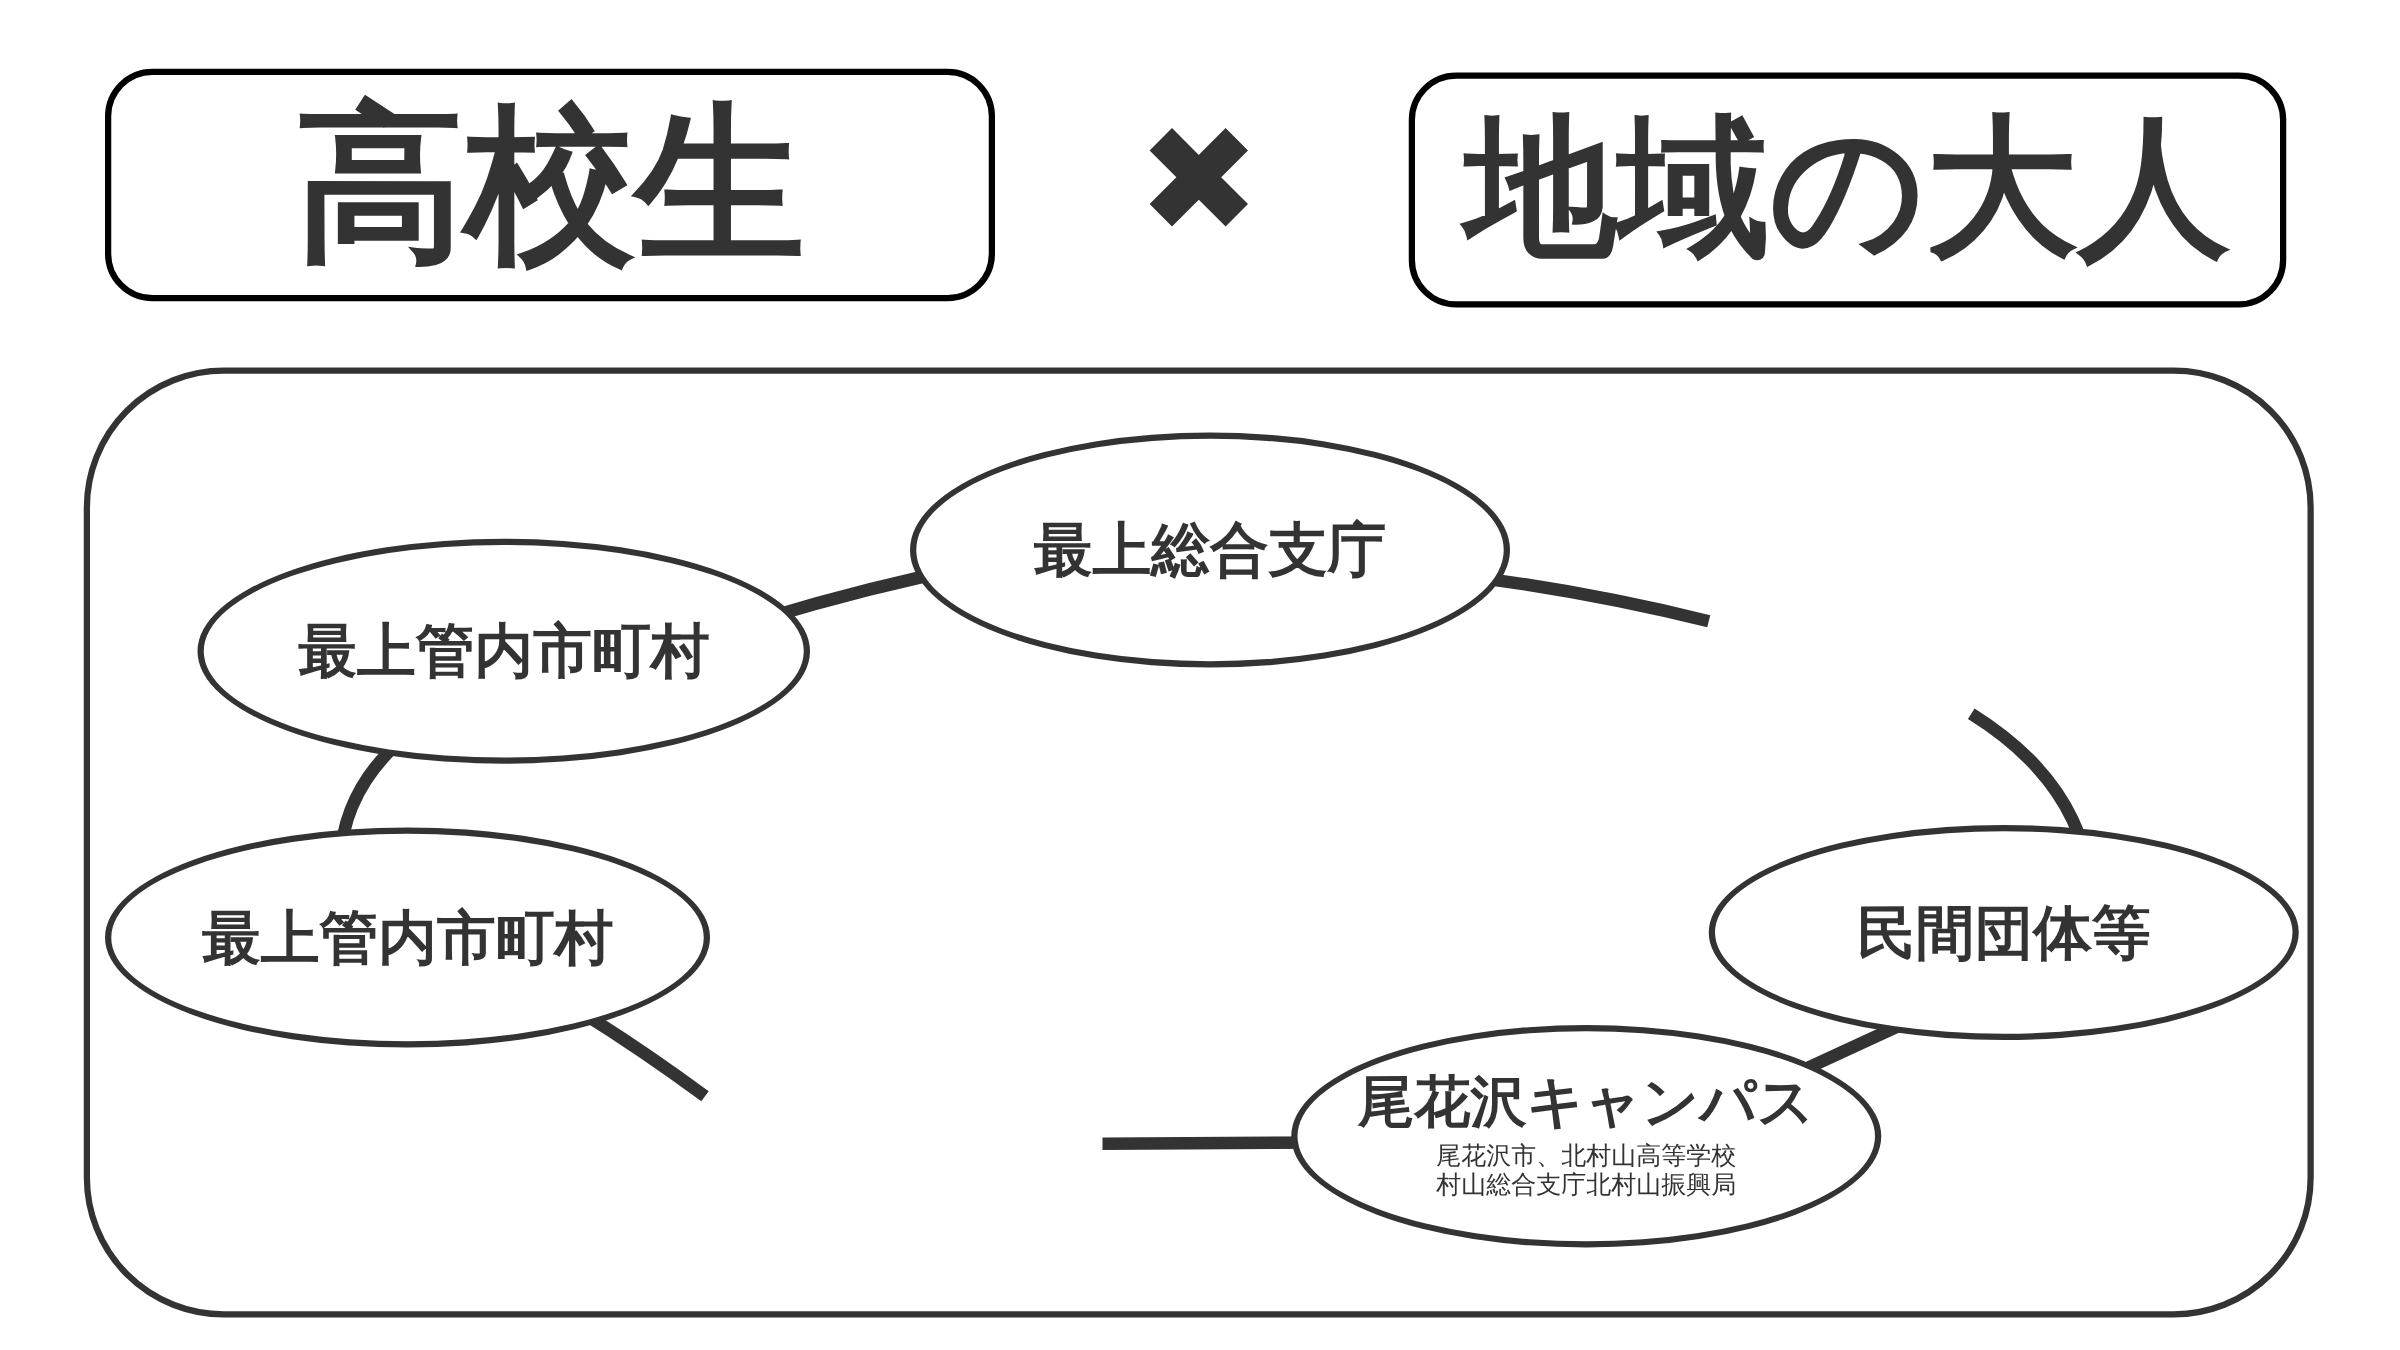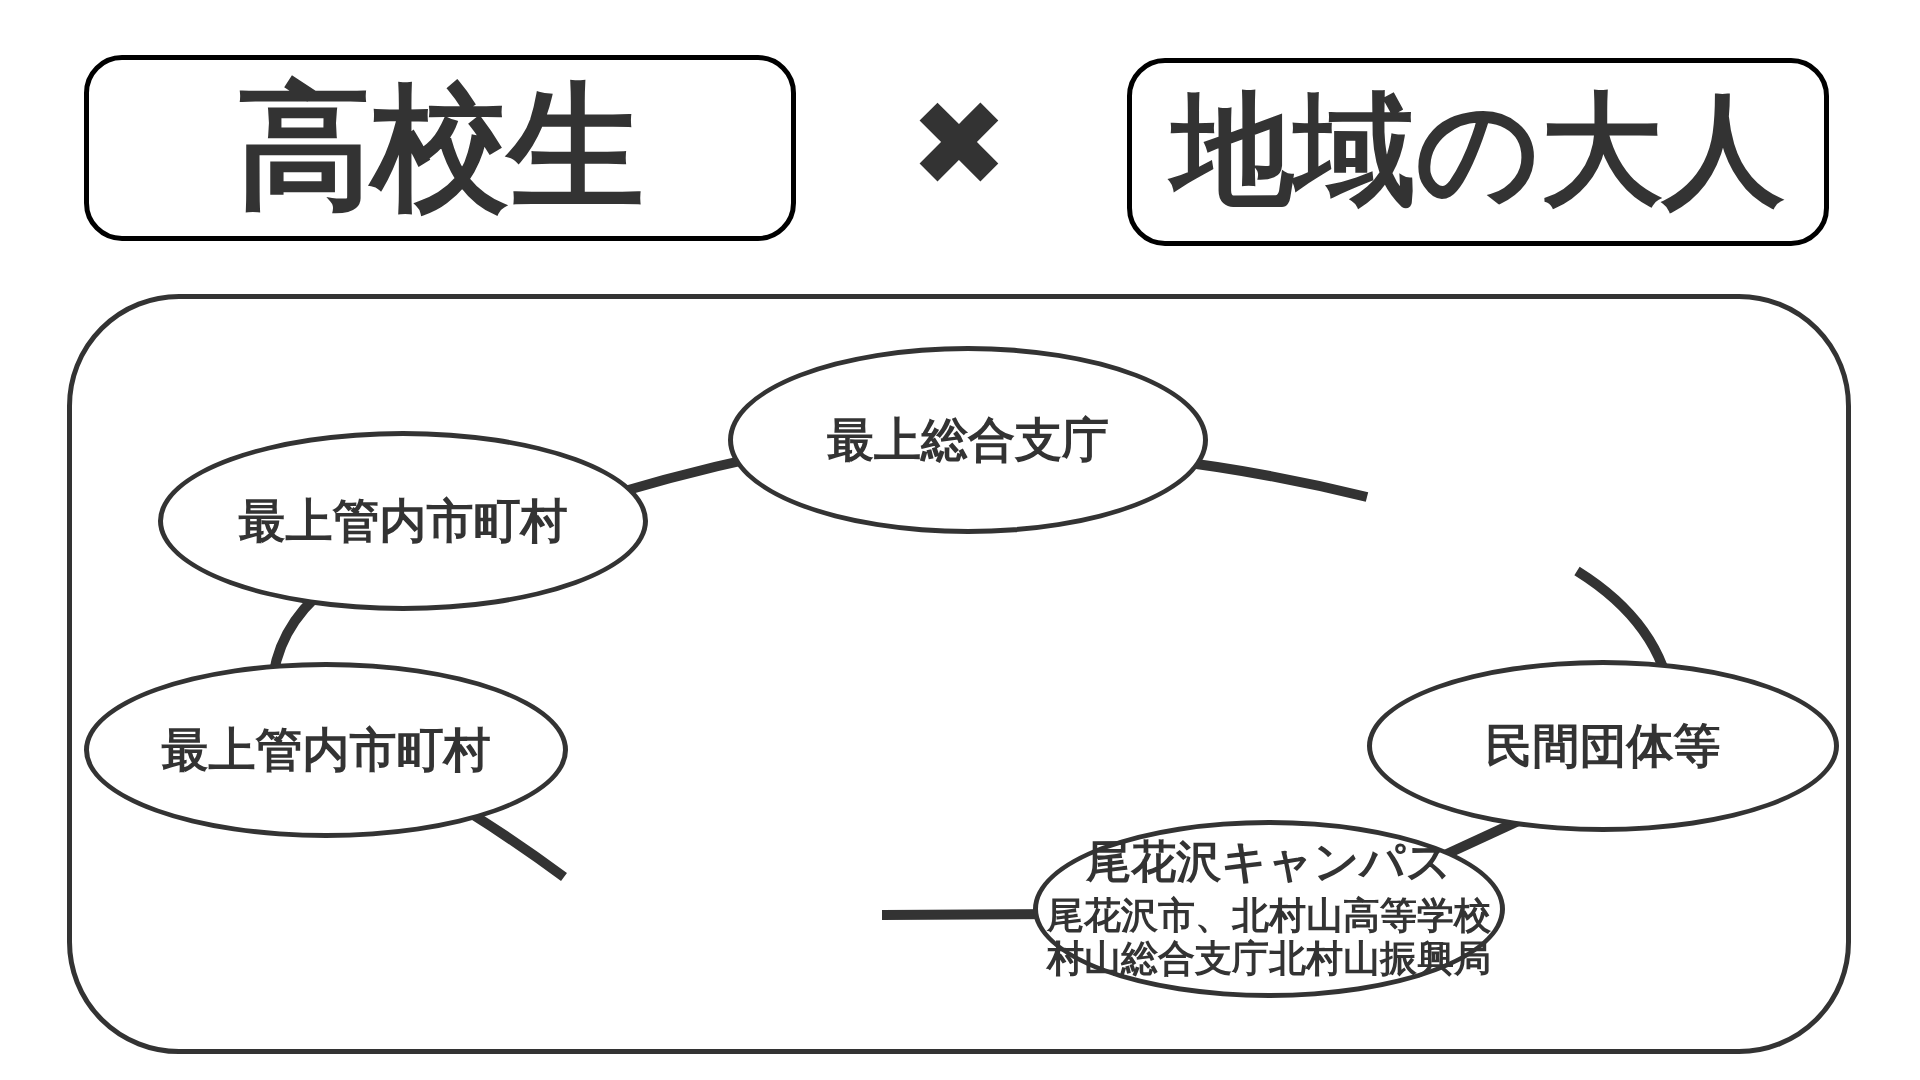--- a/index.html
+++ b/index.html
@@ -69,24 +69,24 @@
   }
   .node-1 { left: 656px;  top: 47px;  width: 480px; height: 188px; }
   .node-2 { left: 86px;   top: 132px; width: 490px; height: 180px; }
   .node-3 { left: 1207px; top: 138px; width: 480px; height: 180px; font-size: 45px; }
   .node-4 { left: 12px;   top: 363px; width: 484px; height: 176px; }
   .node-5 { left: 1295px; top: 361px; width: 472px; height: 172px; align-items: center; }
   .node-6 { left: 378px;  top: 527px; width: 482px; height: 166px; }
   .node-7 { left: 961px;  top: 521px; width: 472px; height: 178px; }
   .node-7 .node-title { font-size: 45px; }
   .node-sub {
-    font-size: 37px;
+    font-size: 20px;
     line-height: 1.18;
     margin-top: 7px;
-    font-weight: bold;
+    font-weight: normal;
   }
 </style>
 </head>
 <body>
 
 <div class="stage">
 
   <div class="pill pill-left">
     <span>高校生</span>
   </div>

